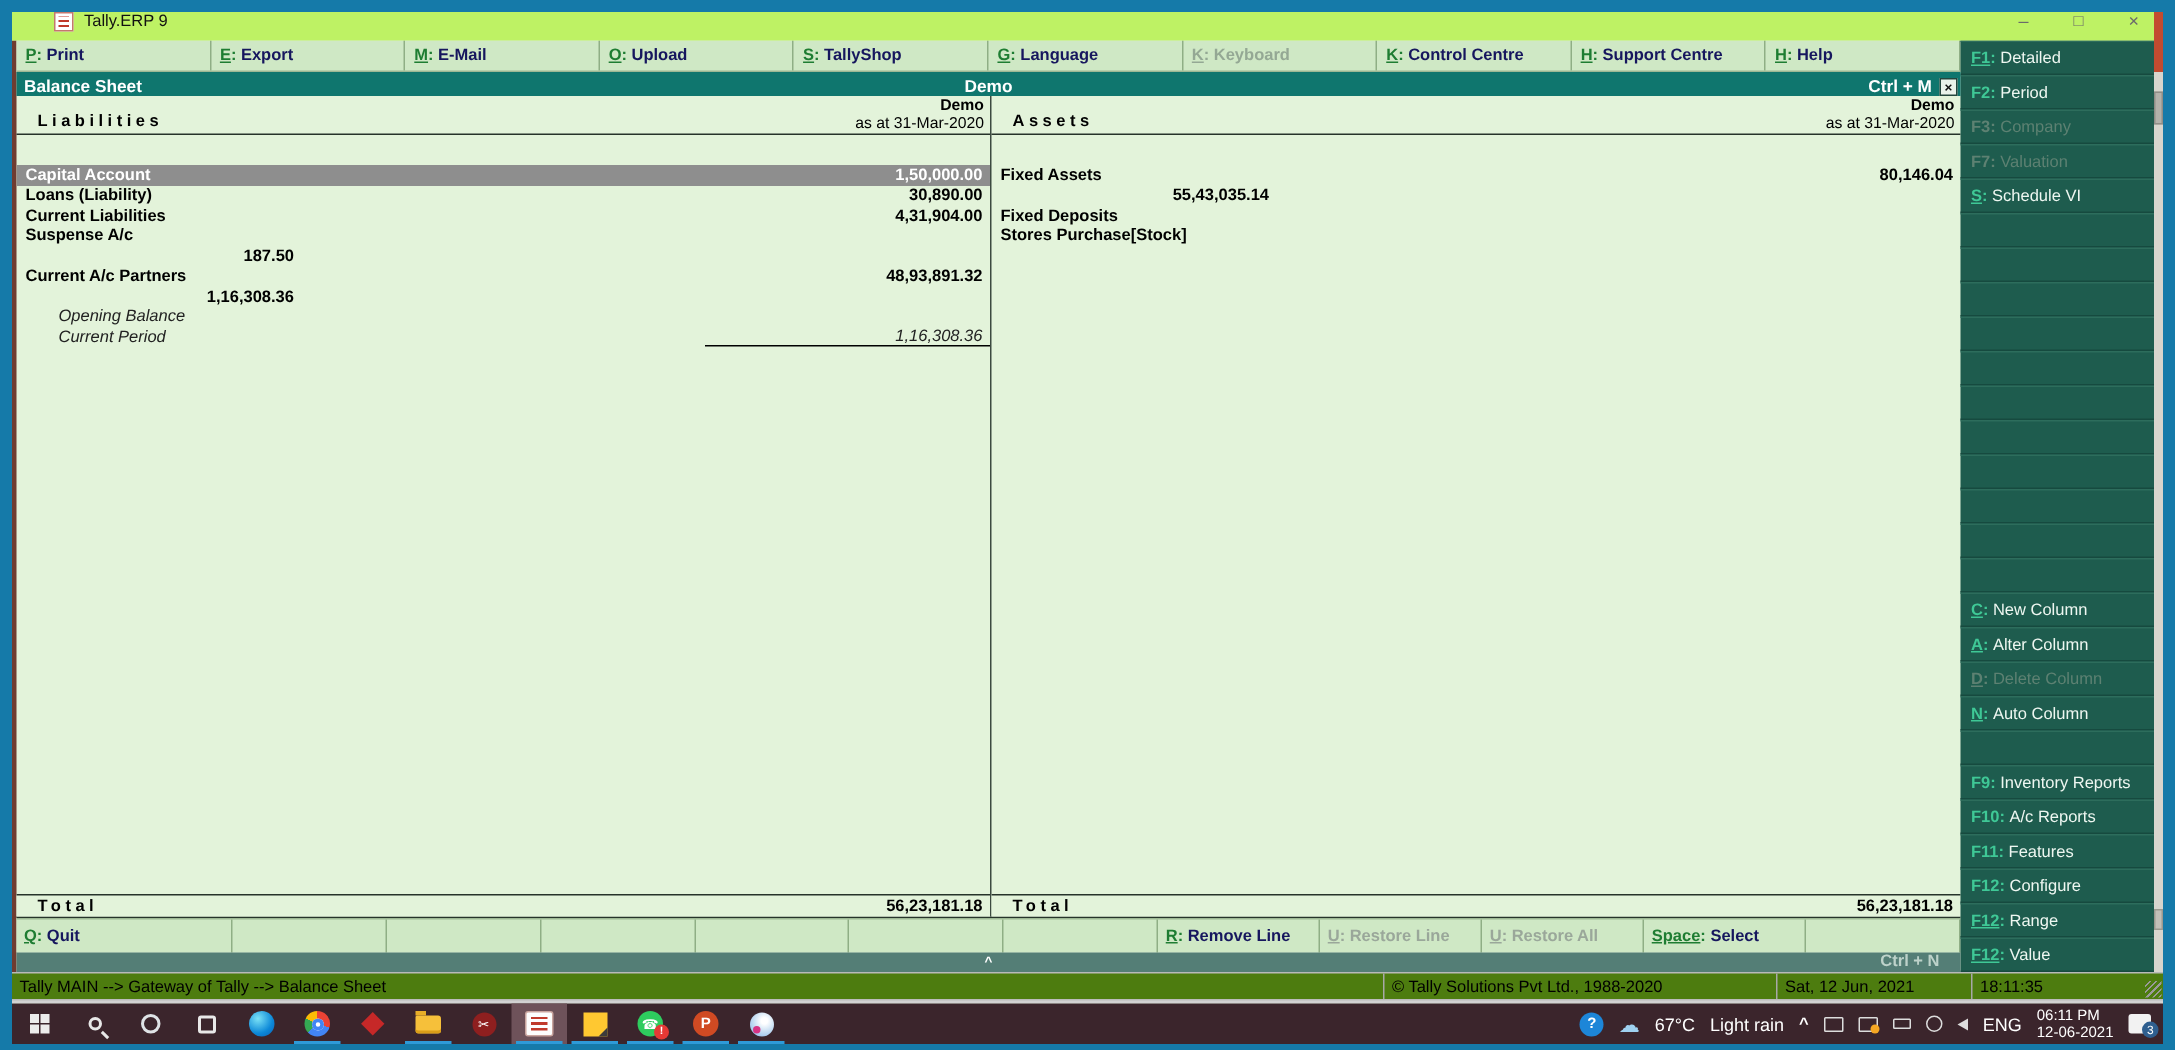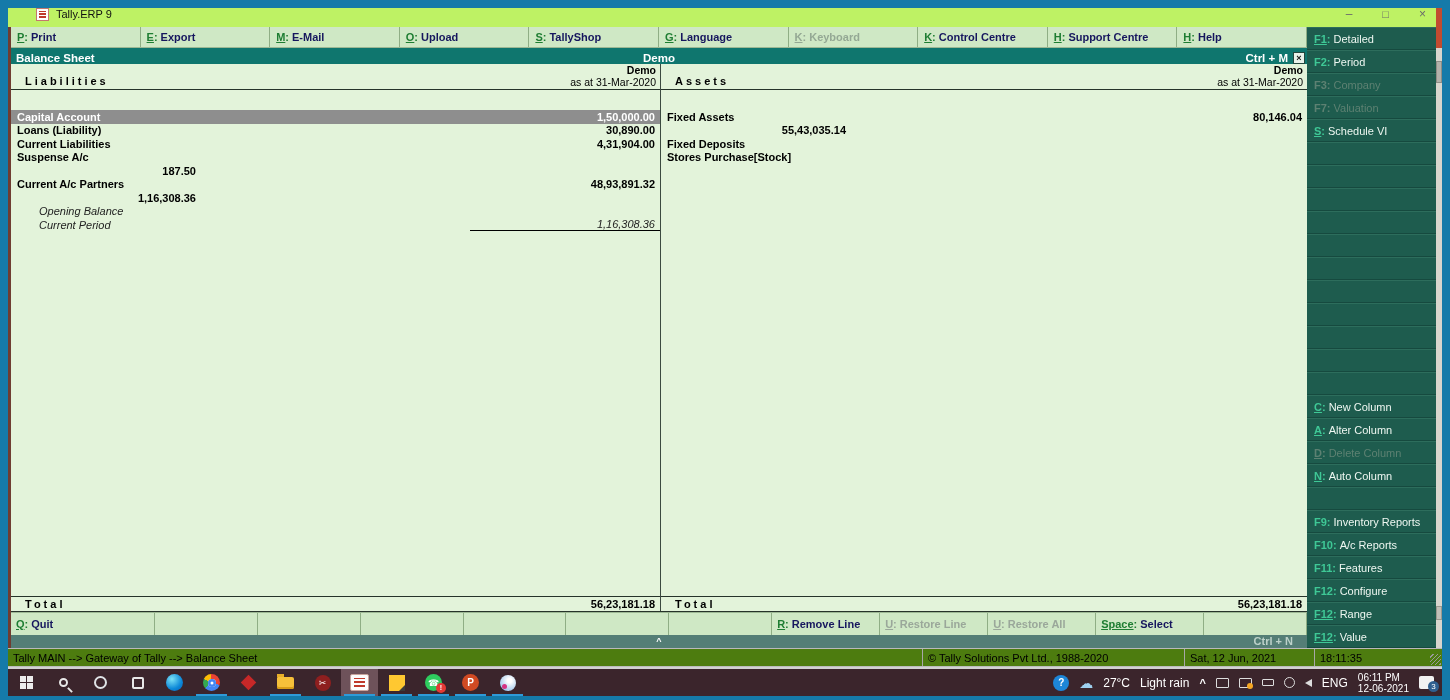--- a/index.html
+++ b/index.html
@@ -493,21 +493,21 @@
         </span>
         <span class="tb-cell open">
           <span class="i-paint"></span>
         </span>
       </span>
     <span class="tb-right">
       <span class="tb-cell" style="width:auto">
           <span class="i-help">?</span>
         </span>
       <span class="i-cloud">☁</span>
-      <span class="tb-text">27°C</span>
+      <span class="tb-text">67°C</span>
       <span class="tb-text">Light rain</span>
       <span class="t-caret">^</span>
       <span class="t-monitor"></span>
       <span class="t-cast"></span>
       <span class="t-batt"></span>
       <span class="t-net"></span>
       <span class="t-vol"></span>
       <span class="tb-text">ENG</span>
       <span class="clock">
         <div>06:11 PM</div>

